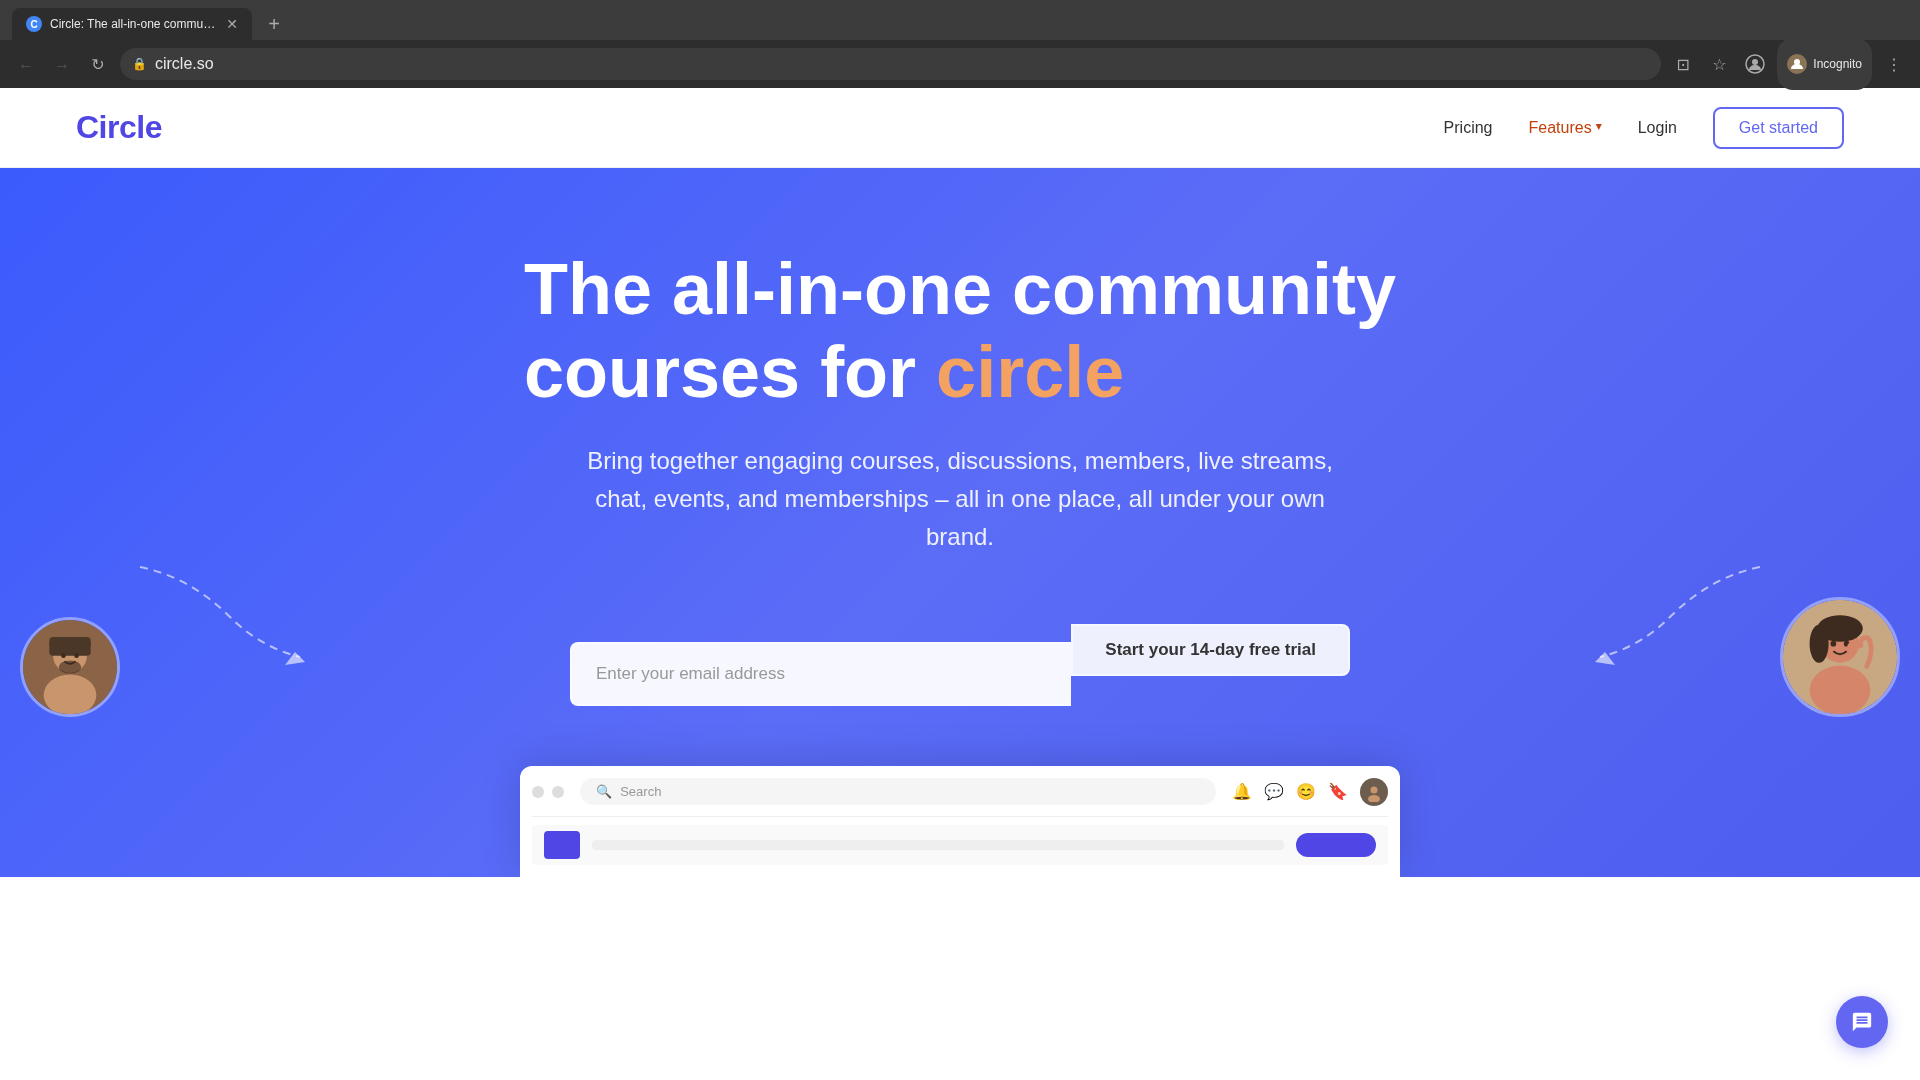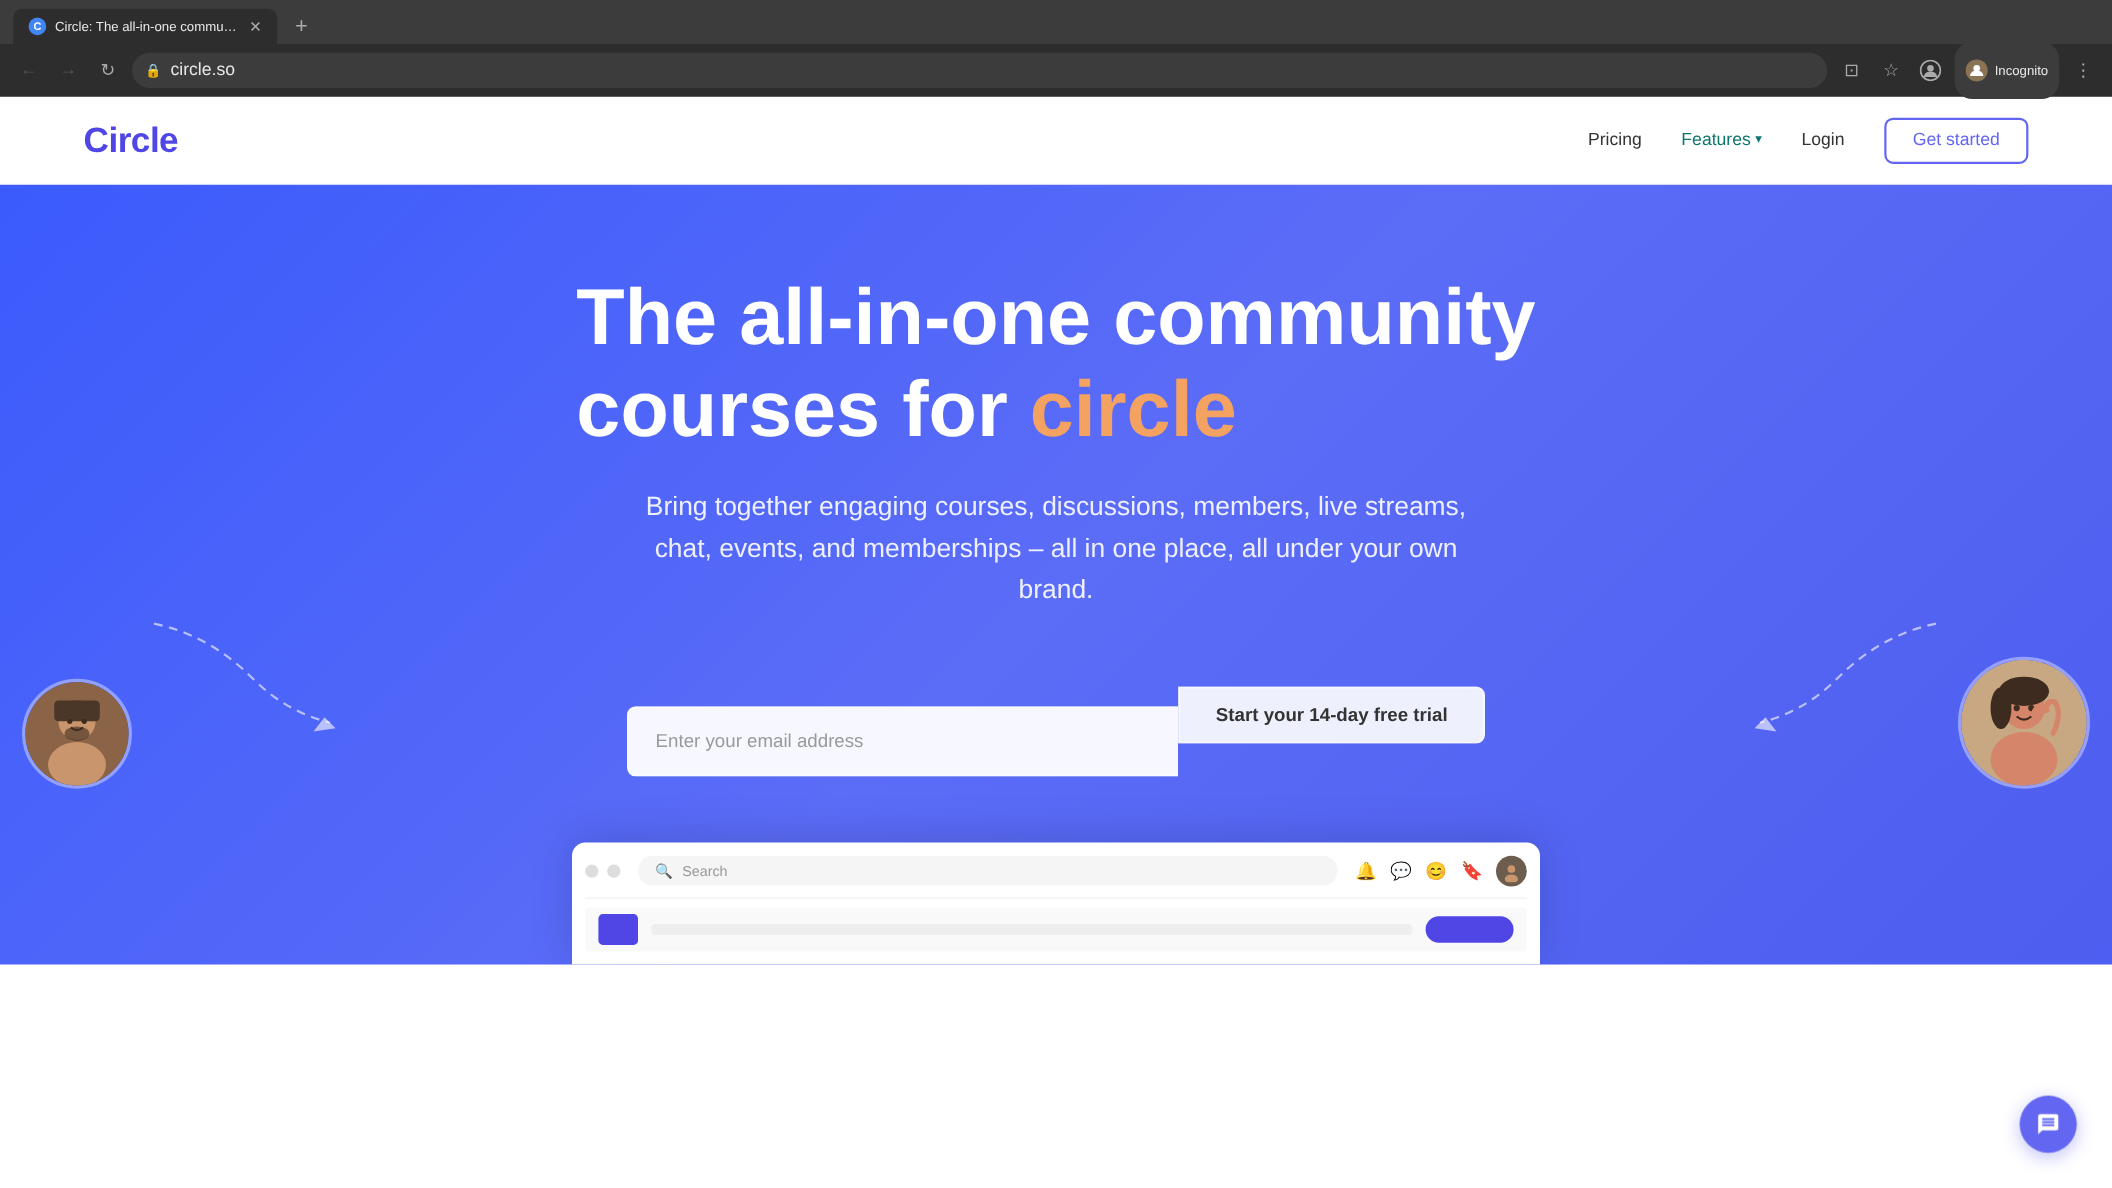--- a/index.html
+++ b/index.html
@@ -127,21 +127,21 @@
     }
     .site-nav-right {
       display: flex; align-items: center; gap: 36px;
     }
     .nav-link {
       font-size: 16px; color: #333;
       text-decoration: none; cursor: pointer;
     }
     .nav-link-features {
       display: flex; align-items: flex-start; gap: 4px;
-      font-size: 16px; color: #0f766e; cursor: pointer;
+      font-size: 16px; color: #c2410c; cursor: pointer;
     }
     .nav-get-started {
       background: none;
       border: 2px solid #6366f1;
       color: #6366f1;
       font-size: 16px;
       font-weight: 500;
       padding: 10px 24px;
       border-radius: 8px;
       cursor: pointer;

